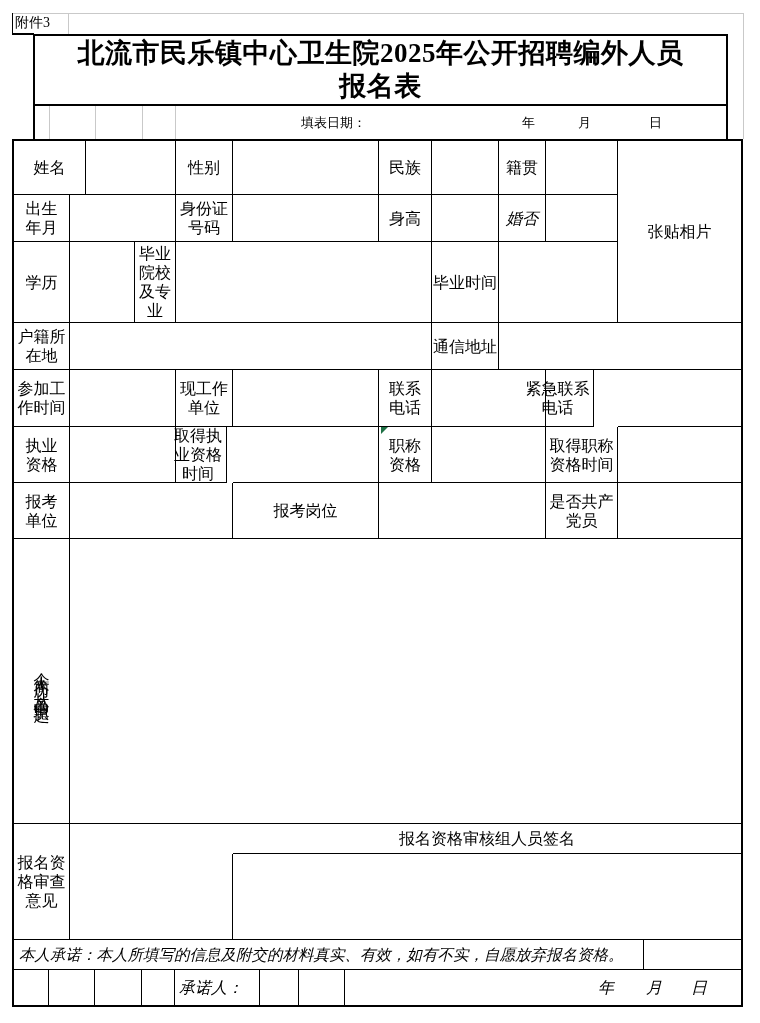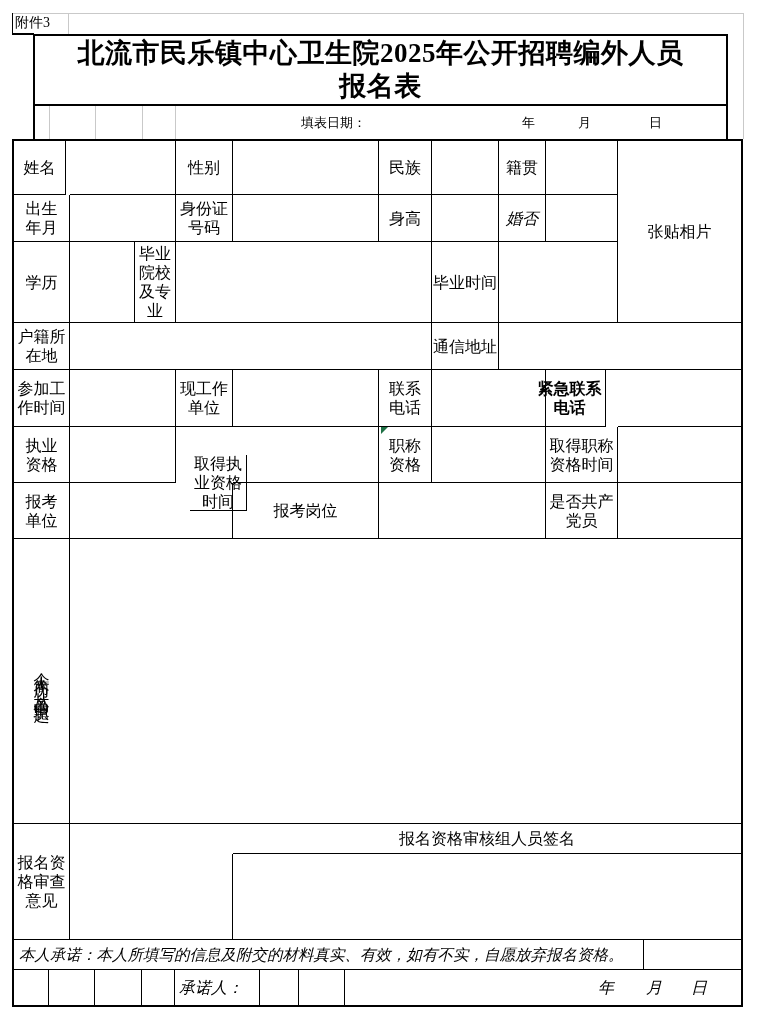--- a/index.html
+++ b/index.html
@@ -52,21 +52,21 @@
     <div class="line gray" style="left:107px;top:0;width:1px;height:33px;"></div>
     <div class="line gray" style="left:140px;top:0;width:1px;height:33px;"></div>
     <span style="left:266px;">填表日期：</span>
     <span style="left:487px;">年</span>
     <span style="left:543px;">月</span>
     <span style="left:614px;">日</span>
   </div>
 
   <div class="tbl">
 
-    <div class="c" style="left:0;top:0;width:52px;height:54px;">姓名</div>
+    <div class="c" style="left:0;top:0;width:72px;height:54px;">姓名</div>
     <div class="c" style="left:56px;top:0;width:106px;height:54px;"></div>
     <div class="c" style="left:162px;top:0;width:57px;height:54px;">性别</div>
     <div class="c" style="left:219px;top:0;width:146px;height:54px;"></div>
     <div class="c" style="left:365px;top:0;width:53px;height:54px;">民族</div>
     <div class="c" style="left:418px;top:0;width:67px;height:54px;"></div>
     <div class="c" style="left:485px;top:0;width:47px;height:54px;">籍贯</div>
     <div class="c" style="left:532px;top:0;width:72px;height:54px;"></div>
     <div class="c nr" style="left:604px;top:0;width:123px;height:182px;">张贴相片</div>
 
     <div class="c" style="left:0;top:54px;width:56px;height:47px;">出生
@@ -98,28 +98,28 @@
 
     <div class="c" style="left:0;top:229px;width:56px;height:57px;">参加工
 作时间</div>
     <div class="c" style="left:56px;top:229px;width:106px;height:57px;"></div>
     <div class="c" style="left:162px;top:229px;width:57px;height:57px;">现工作
 单位</div>
     <div class="c" style="left:219px;top:229px;width:146px;height:57px;"></div>
     <div class="c" style="left:365px;top:229px;width:53px;height:57px;">联系
 电话</div>
     <div class="c" style="left:418px;top:229px;width:114px;height:57px;"></div>
-    <div class="c" style="left:520px;top:229px;width:72px;height:57px;font-weight:bold;">紧急联系
+    <div class="c" style="left:508px;top:229px;width:72px;height:57px;">紧急联系
 电话</div>
     <div class="c nr" style="left:604px;top:229px;width:123px;height:57px;"></div>
 
     <div class="c" style="left:0;top:286px;width:56px;height:56px;">执业
 资格</div>
     <div class="c" style="left:56px;top:286px;width:106px;height:56px;"></div>
-    <div class="c" style="left:176px;top:286px;width:57px;height:56px;margin-top:28px;">取得执
+    <div class="c" style="left:156px;top:286px;width:57px;height:56px;">取得执
 业资格
 时间</div>
     <div class="c" style="left:219px;top:286px;width:146px;height:56px;"></div>
     <div class="c" style="left:365px;top:286px;width:53px;height:56px;">职称
 资格</div>
     <div class="gtri" style="left:366.5px;top:286px;"></div>
     <div class="c" style="left:418px;top:286px;width:114px;height:56px;"></div>
     <div class="c" style="left:532px;top:286px;width:72px;height:56px;">取得职称
 资格时间</div>
     <div class="c nr" style="left:604px;top:286px;width:123px;height:56px;"></div>

